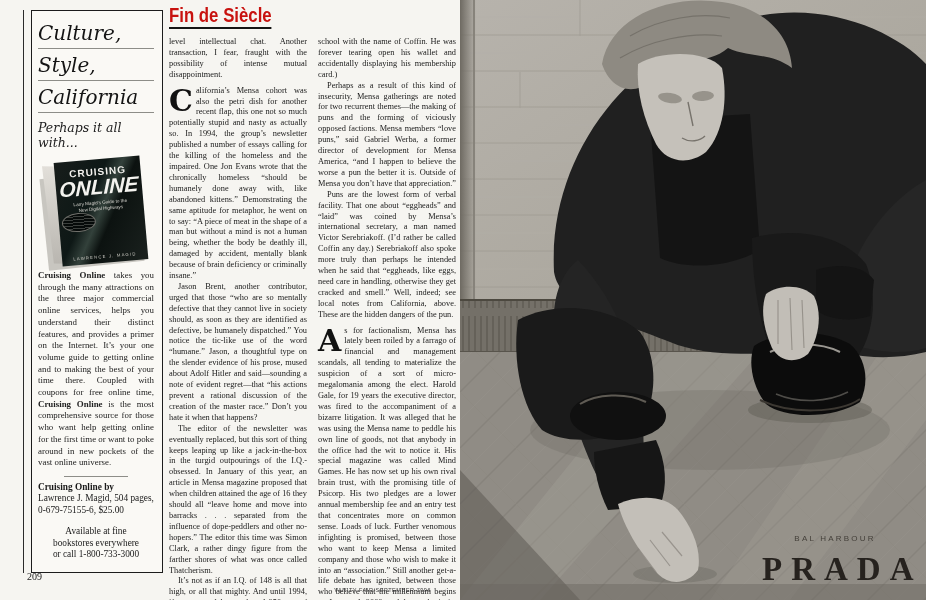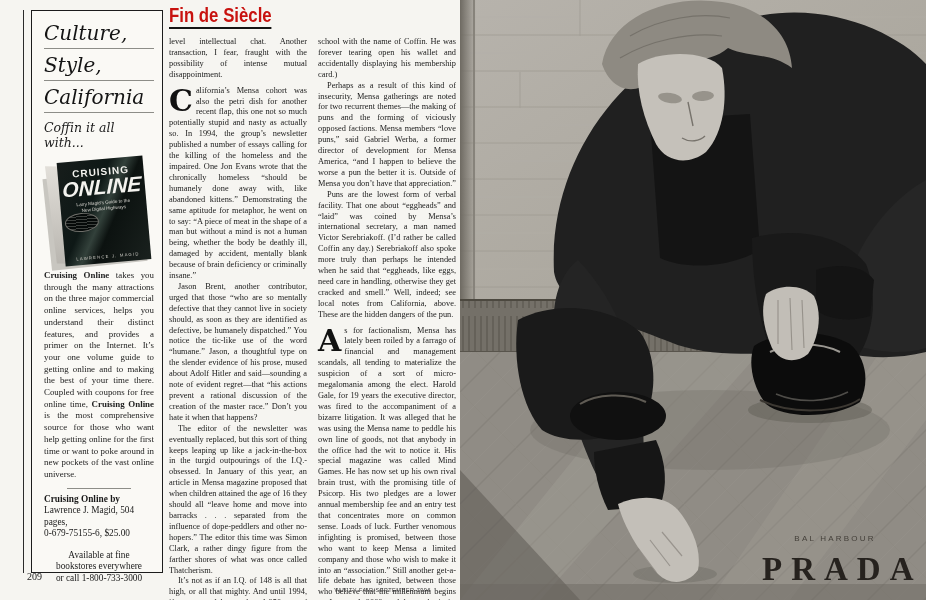--- a/index.html
+++ b/index.html
@@ -7,21 +7,21 @@
   .page {
     position:relative; width:926px; height:600px; margin:0 auto;
     background:#f6f5f1; overflow:hidden;
     font-family:"Liberation Serif", serif; color:#1a1a1a;
   }
 
   
   .edge-rule { position:absolute; left:23px; top:10px; width:1px; height:563px; background:#2a2a2a; }
   .ad {
     position:absolute; left:31px; top:10px; width:132px; height:563px;
-    border:1px solid #1c1c1c; background:#faf9f5; padding:10px 8px 0 12px;
+    border:1px solid #1c1c1c; background:#faf9f5; padding:10px 8px 0 6px;
   }
   .ad-headlines { }
   .ad-headline-line {
     font-family:"DejaVu Serif", serif; font-style:italic; font-size:20px; line-height:1.2;
     color:#141414; border-bottom:1px solid #8d8d88; padding-bottom:3px; margin-bottom:4px;
   }
   .ad-tagline {
     font-family:"DejaVu Serif", serif; font-style:italic; font-size:12.5px;
     margin-top:7px; color:#1d1d1d;
   }
@@ -81,21 +81,21 @@
 <div class="page">
 
   <div class="edge-rule"></div>
 
   <aside class="ad">
     <div class="ad-headlines">
         <div class="ad-headline-line">Culture,</div>
         <div class="ad-headline-line">Style,</div>
         <div class="ad-headline-line">California</div>
       </div>
-    <div class="ad-tagline">Coffin it all with...</div>
+    <div class="ad-tagline">Perhaps it all with...</div>
 
     <div class="book">
       <div class="book-shadow"></div>
       <div class="book-spine"></div>
       <div class="book-face">
         <div class="bk-t1">CRUISING</div>
         <div class="bk-t2">ONLINE</div>
         <div class="bk-sub">Larry Magid’s Guide to the New Digital Highways</div>
         <div class="bk-badge"></div>
         <div class="bk-author">LAWRENCE J. MAGID</div>

